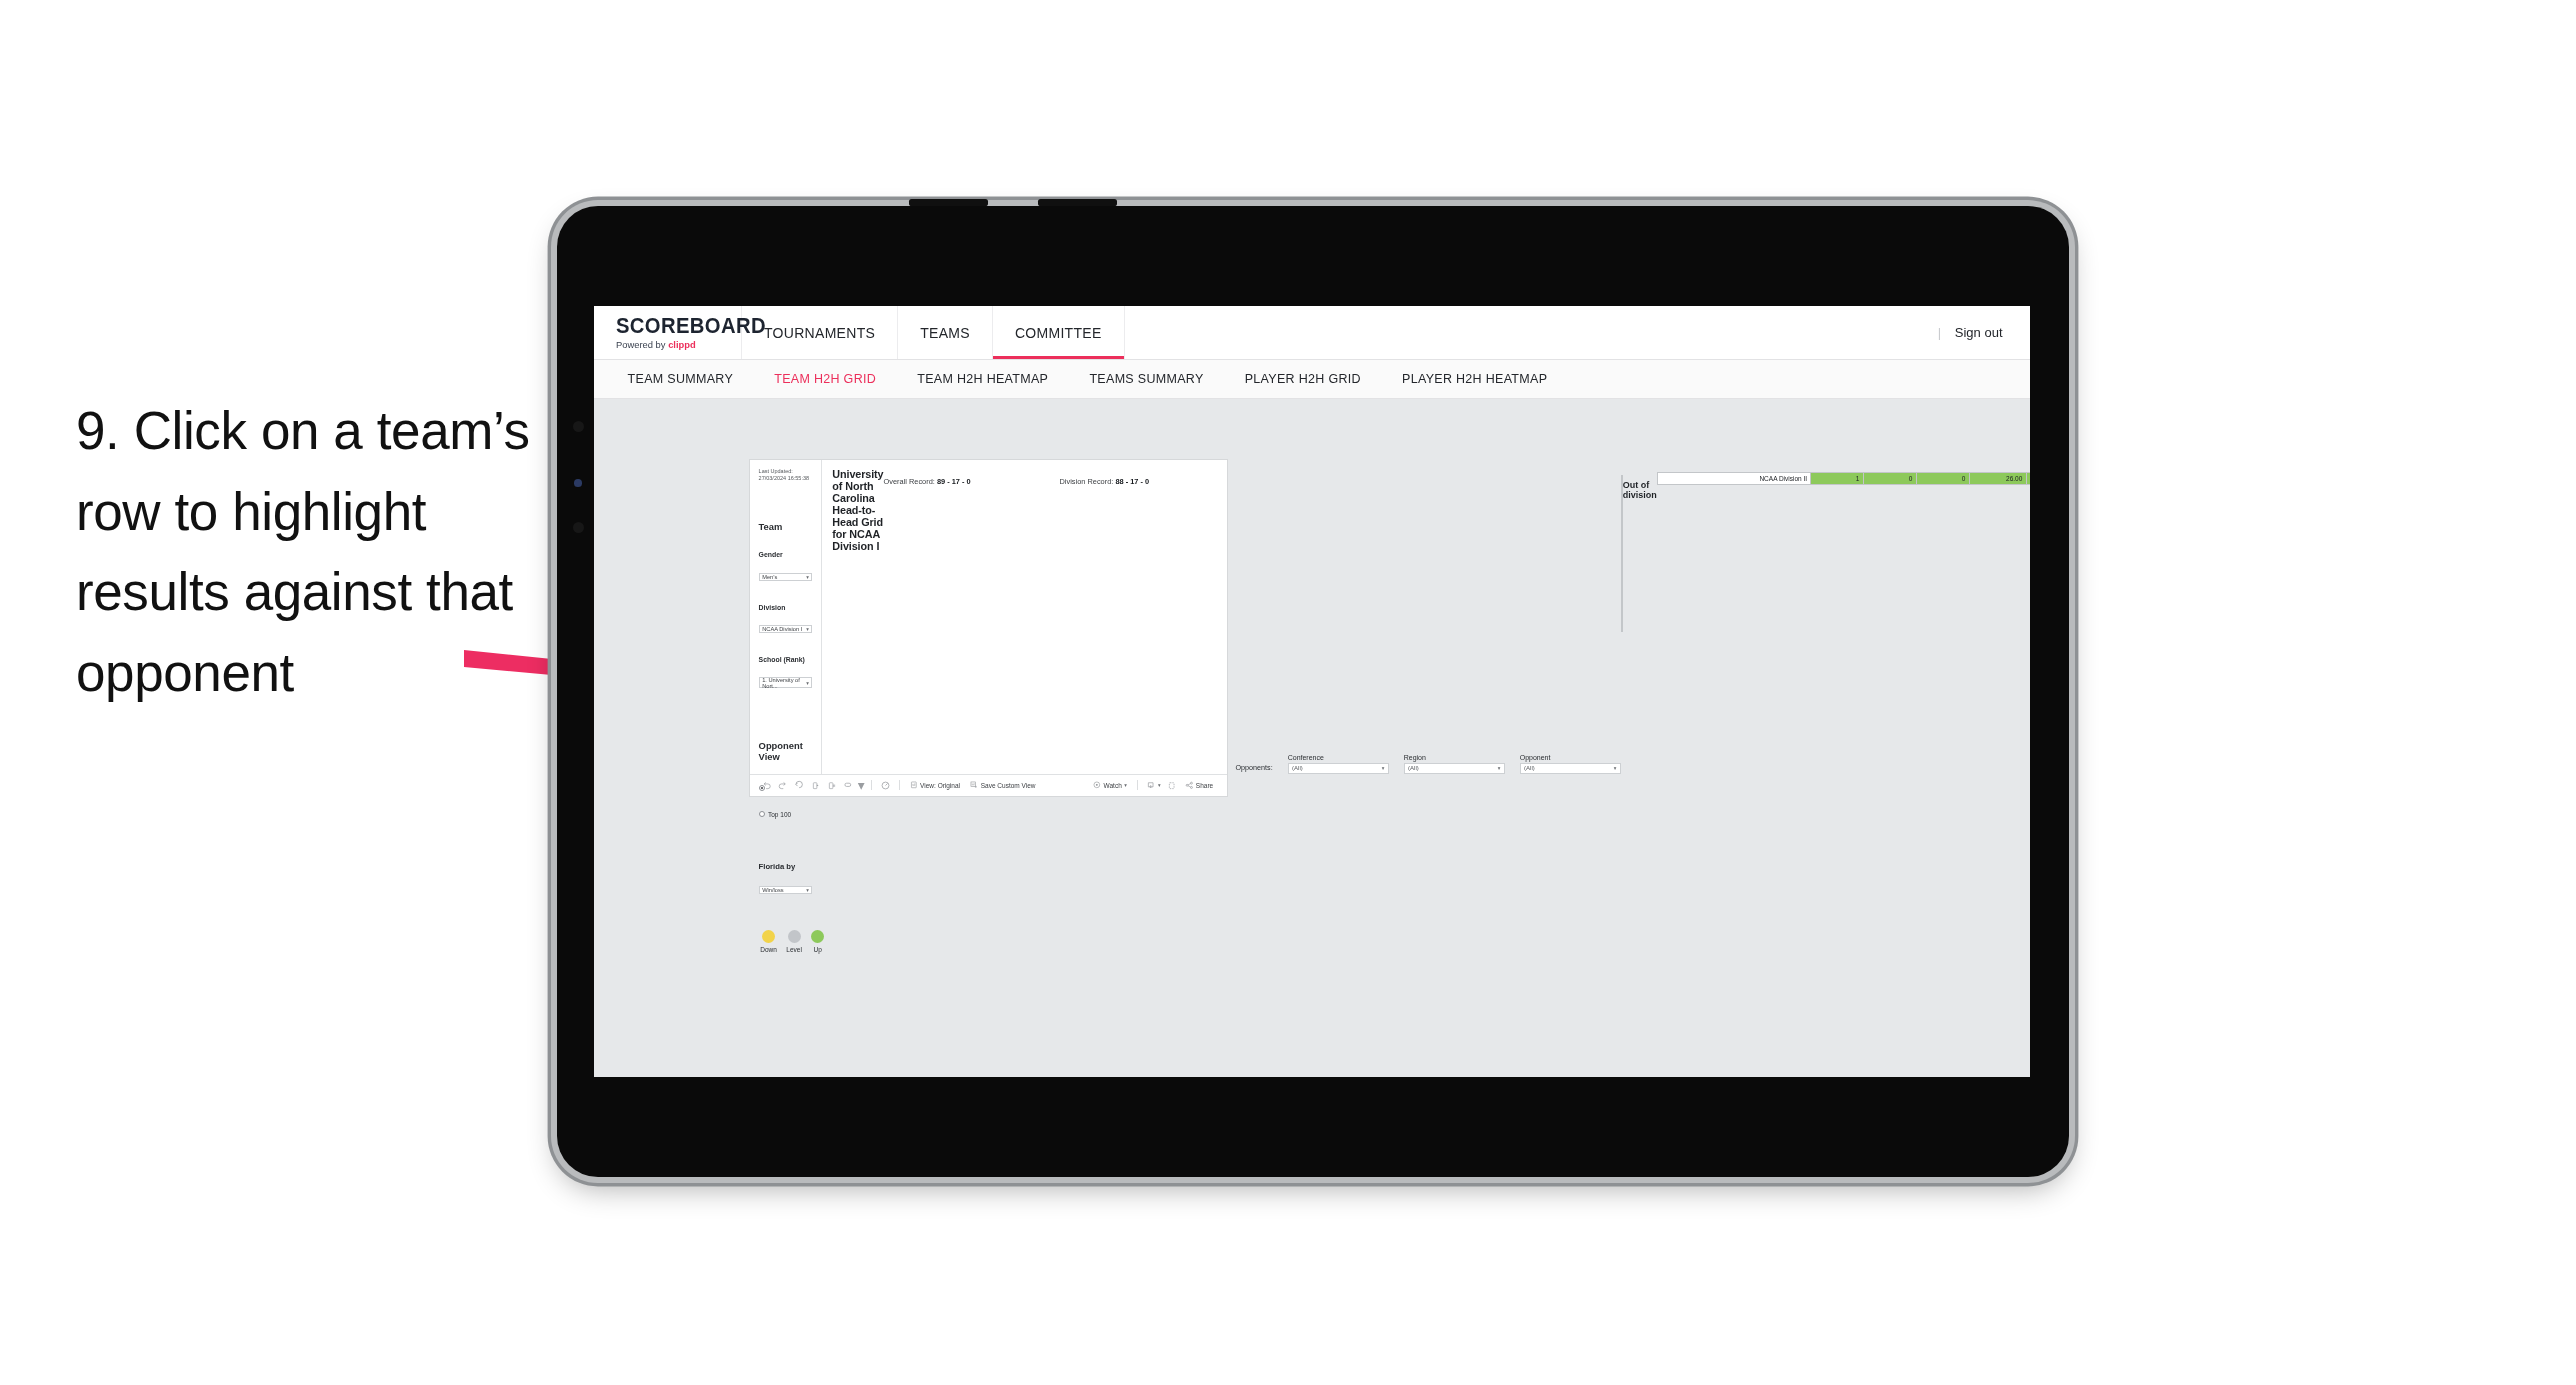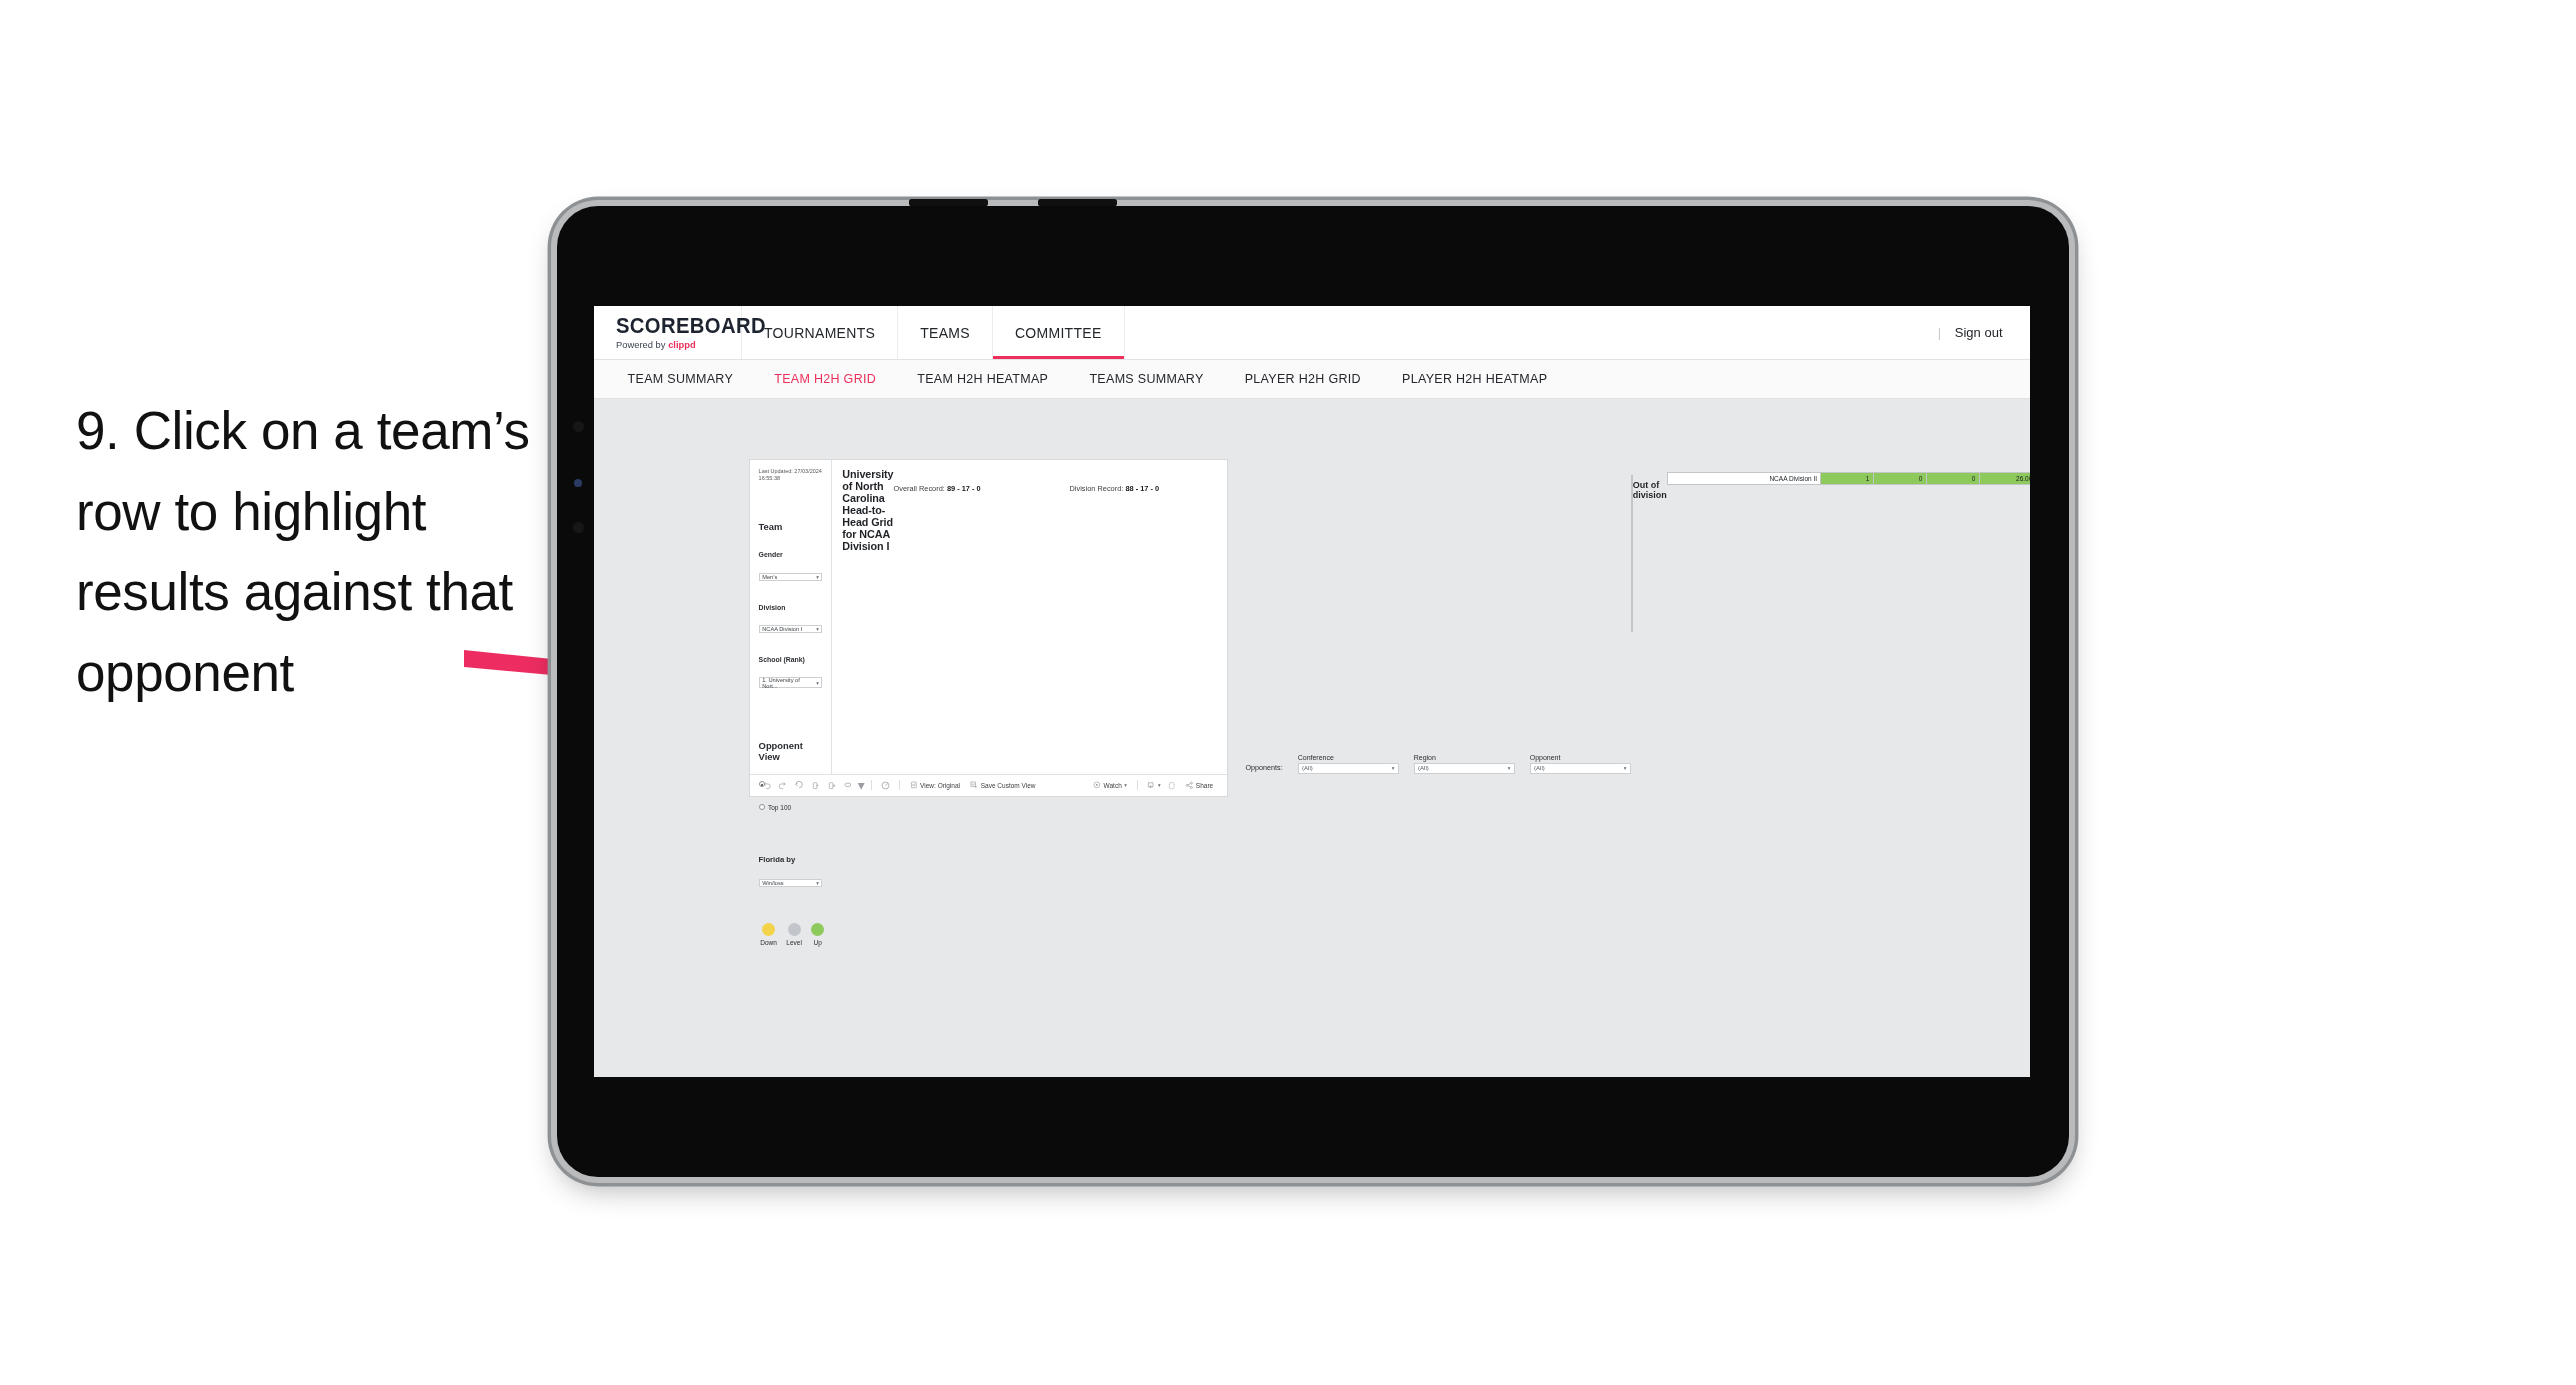--- a/index.html
+++ b/index.html
@@ -47,21 +47,21 @@
           display:flex;align-items:center;padding-left:19px;gap:12px;}
   .subnav-item{font-size:12.5px;color:#23262b;letter-spacing:0.3px;cursor:pointer;
                padding:0 14.6px;white-space:nowrap;}
   .subnav-item.active{color:#ec2f5b;}
   #viz{position:absolute;left:155px;top:153px;width:479px;height:338px;
        background:#fff;border:0.9px solid #d6d8da;box-sizing:border-box;display:flex;
        flex-direction:column;}
   #viz-body{flex:1;display:flex;min-height:0;}
 
   
-  #panel{width:82px;border-right:0.9px solid #e0e2e4;box-sizing:border-box;
+  #panel{width:72px;border-right:0.9px solid #e0e2e4;box-sizing:border-box;
          padding:7.7px 8.6px 0 8.6px;display:flex;flex-direction:column;gap:13px;}
   .upd{font-size:5.5px;color:#55585c;line-height:1.35;}
   .hr{height:0.9px;background:#e2e4e6;margin:6.9px 0 6px;}
   .panel-h{font-size:9.4px;font-weight:bold;color:#2a2d31;margin-bottom:6px;}
   .f-label{font-size:6.9px;font-weight:bold;color:#2a2d31;margin-bottom:1.7px;}
   .f-sel{height:11px;border:0.9px solid #cdd0d3;background:#fff;font-size:5.7px;
          color:#3b3e42;display:flex;align-items:center;padding:0 2.6px;
          justify-content:space-between;box-sizing:border-box;margin-bottom:9.4px;cursor:pointer;}
   .caret{font-size:5.2px;color:#6b6e72;}
   .radio-row{display:flex;align-items:center;gap:3.4px;margin-bottom:2.6px;font-size:6.5px;color:#2a2d31;cursor:pointer;}
@@ -71,21 +71,21 @@
          border-radius:50%;background:#3b3e42;}
   #legend{display:flex;gap:9.4px;margin-top:13.7px;padding-left:1.7px;}
   .lg{display:flex;flex-direction:column;align-items:center;gap:2.6px;}
   .dot{width:13px;height:13px;border-radius:50%;}
   .lg span{font-size:6.5px;color:#2a2d31;}
 
   
   #main{flex:1;padding:7.7px 9.4px 0 10.3px;box-sizing:border-box;min-width:0;
         display:flex;justify-content:space-between;}
   #viz-title{font-size:10.8px;font-weight:bold;color:#1f2226;letter-spacing:-0.1px;}
-  #records{display:flex;margin-top:16px;font-size:7.4px;color:#3a3d41;}
+  #records{display:flex;margin-top:9px;font-size:7.4px;color:#3a3d41;}
   #records .rec{width:176px;}
   #records b{color:#15181c;}
   #filters{display:flex;align-items:flex-end;margin-top:7.7px;gap:15px;}
   #opp-lbl{font-size:7.2px;color:#2a2d31;padding-bottom:1.7px;}
   .ff{display:flex;flex-direction:column;}
   .ff-label{font-size:7px;color:#2a2d31;margin-bottom:1.7px;}
   .ff-sel{height:11px;border:0.9px solid #cdd0d3;background:#fff;font-size:6px;
           color:#56595d;display:flex;align-items:center;padding:0 3.4px;
           justify-content:space-between;box-sizing:border-box;cursor:pointer;}
 

